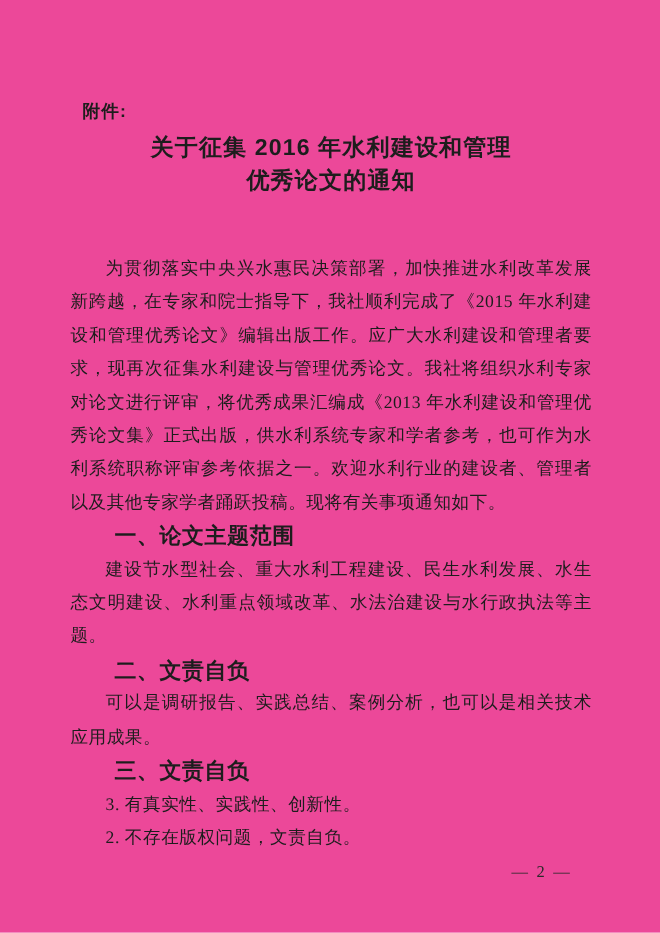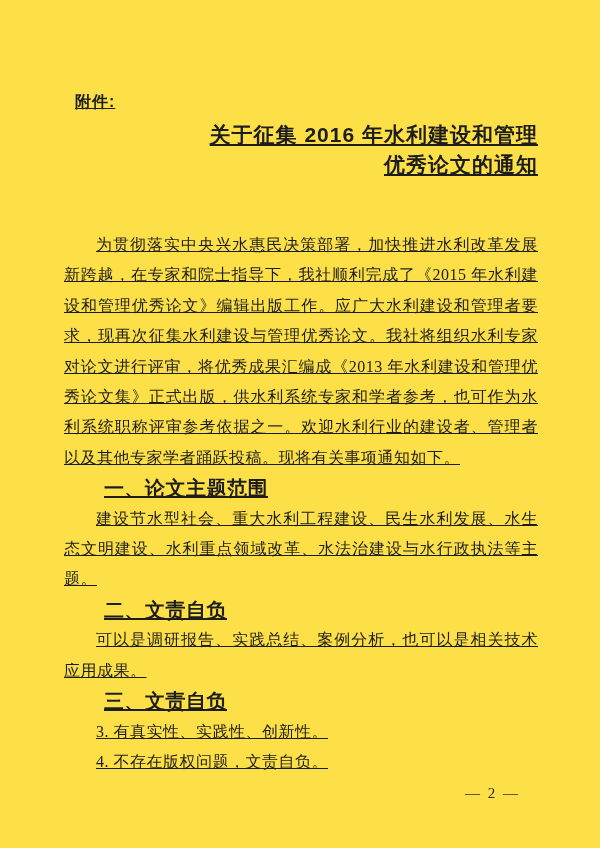--- a/index.html
+++ b/index.html
@@ -22,21 +22,21 @@
   .attachment {
     font-family: "Liberation Sans", "DejaVu Sans", sans-serif;
     font-weight: bold;
     font-size: 16px;
     line-height: 20px;
     margin-left: 11px;
     letter-spacing: 1px;
   }
   .doc-title {
     margin: 8px 0 0 0;
-    text-align: right;
+    text-align: center;
     font-family: "Liberation Sans", "DejaVu Sans", sans-serif;
     font-weight: bold;
     font-size: 21px;
     line-height: 30px;
     letter-spacing: 1px;
   }
   .doc-title .title-line {
     display: block;
   }
   .doc-body {
@@ -71,21 +71,21 @@
     font-size: 15px;
     line-height: 18px;
     color: #2a2a2a;
     letter-spacing: 2px;
     white-space: pre;
   }
 </style>
 </head>
 <body>
 
-<div class="page" style="background: #fde047; color: rgb(29, 29, 29); text-decoration: underline;">
+<div class="page" style="background: #ec4899; color: rgb(29, 29, 29);">
 
   <div class="attachment">附件:</div>
 
   <h1 class="doc-title">
     <span class="title-line">关于征集 2016 年水利建设和管理</span>
     <span class="title-line">优秀论文的通知</span>
   </h1>
 
   <div class="doc-body">
 
@@ -93,19 +93,19 @@
     <p class="para-indent">为贯彻落实中央兴水惠民决策部署，加快推进水利改革发展新跨越，在专家和院士指导下，我社顺利完成了《2015 年水利建设和管理优秀论文》编辑出版工作。应广大水利建设和管理者要求，现再次征集水利建设与管理优秀论文。我社将组织水利专家对论文进行评审，将优秀成果汇编成《2013 年水利建设和管理优秀论文集》正式出版，供水利系统专家和学者参考，也可作为水利系统职称评审参考依据之一。欢迎水利行业的建设者、管理者以及其他专家学者踊跃投稿。现将有关事项通知如下。</p>
 
     <h2 class="section-heading">一、论文主题范围</h2>
     <p class="para-indent">建设节水型社会、重大水利工程建设、民生水利发展、水生态文明建设、水利重点领域改革、水法治建设与水行政执法等主题。</p>
 
     <h2 class="section-heading">二、文责自负</h2>
     <p class="para-indent">可以是调研报告、实践总结、案例分析，也可以是相关技术应用成果。</p>
 
     <h2 class="section-heading">三、文责自负</h2>
     <p class="para-indent">3. 有真实性、实践性、创新性。</p>
-    <p class="para-indent">4. 不存在版权问题，文责自负。</p>
+    <p class="para-indent">2. 不存在版权问题，文责自负。</p>
 
   </div>
 
   <div class="page-number">— 2 —</div>
 
 </div>
 
 </body></html>

